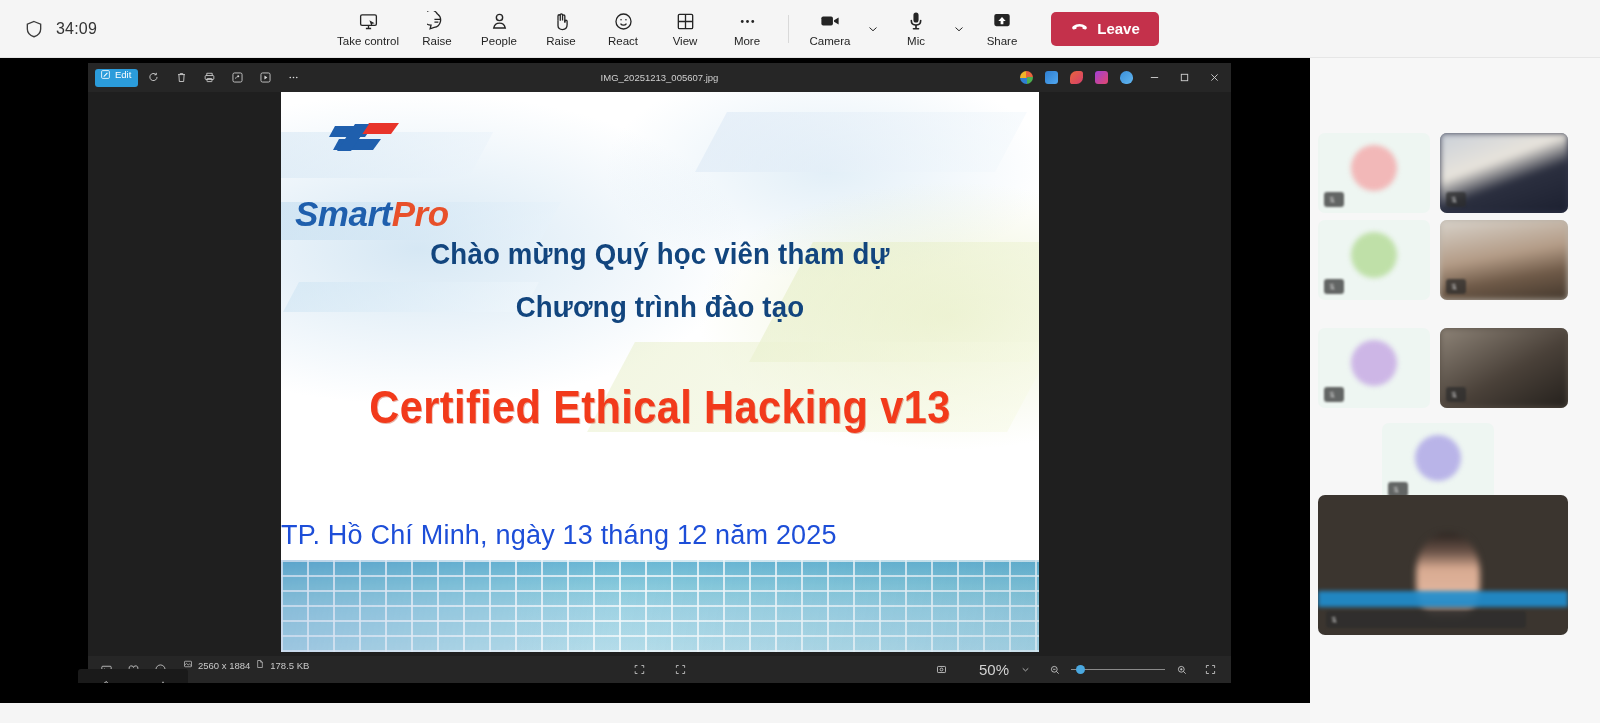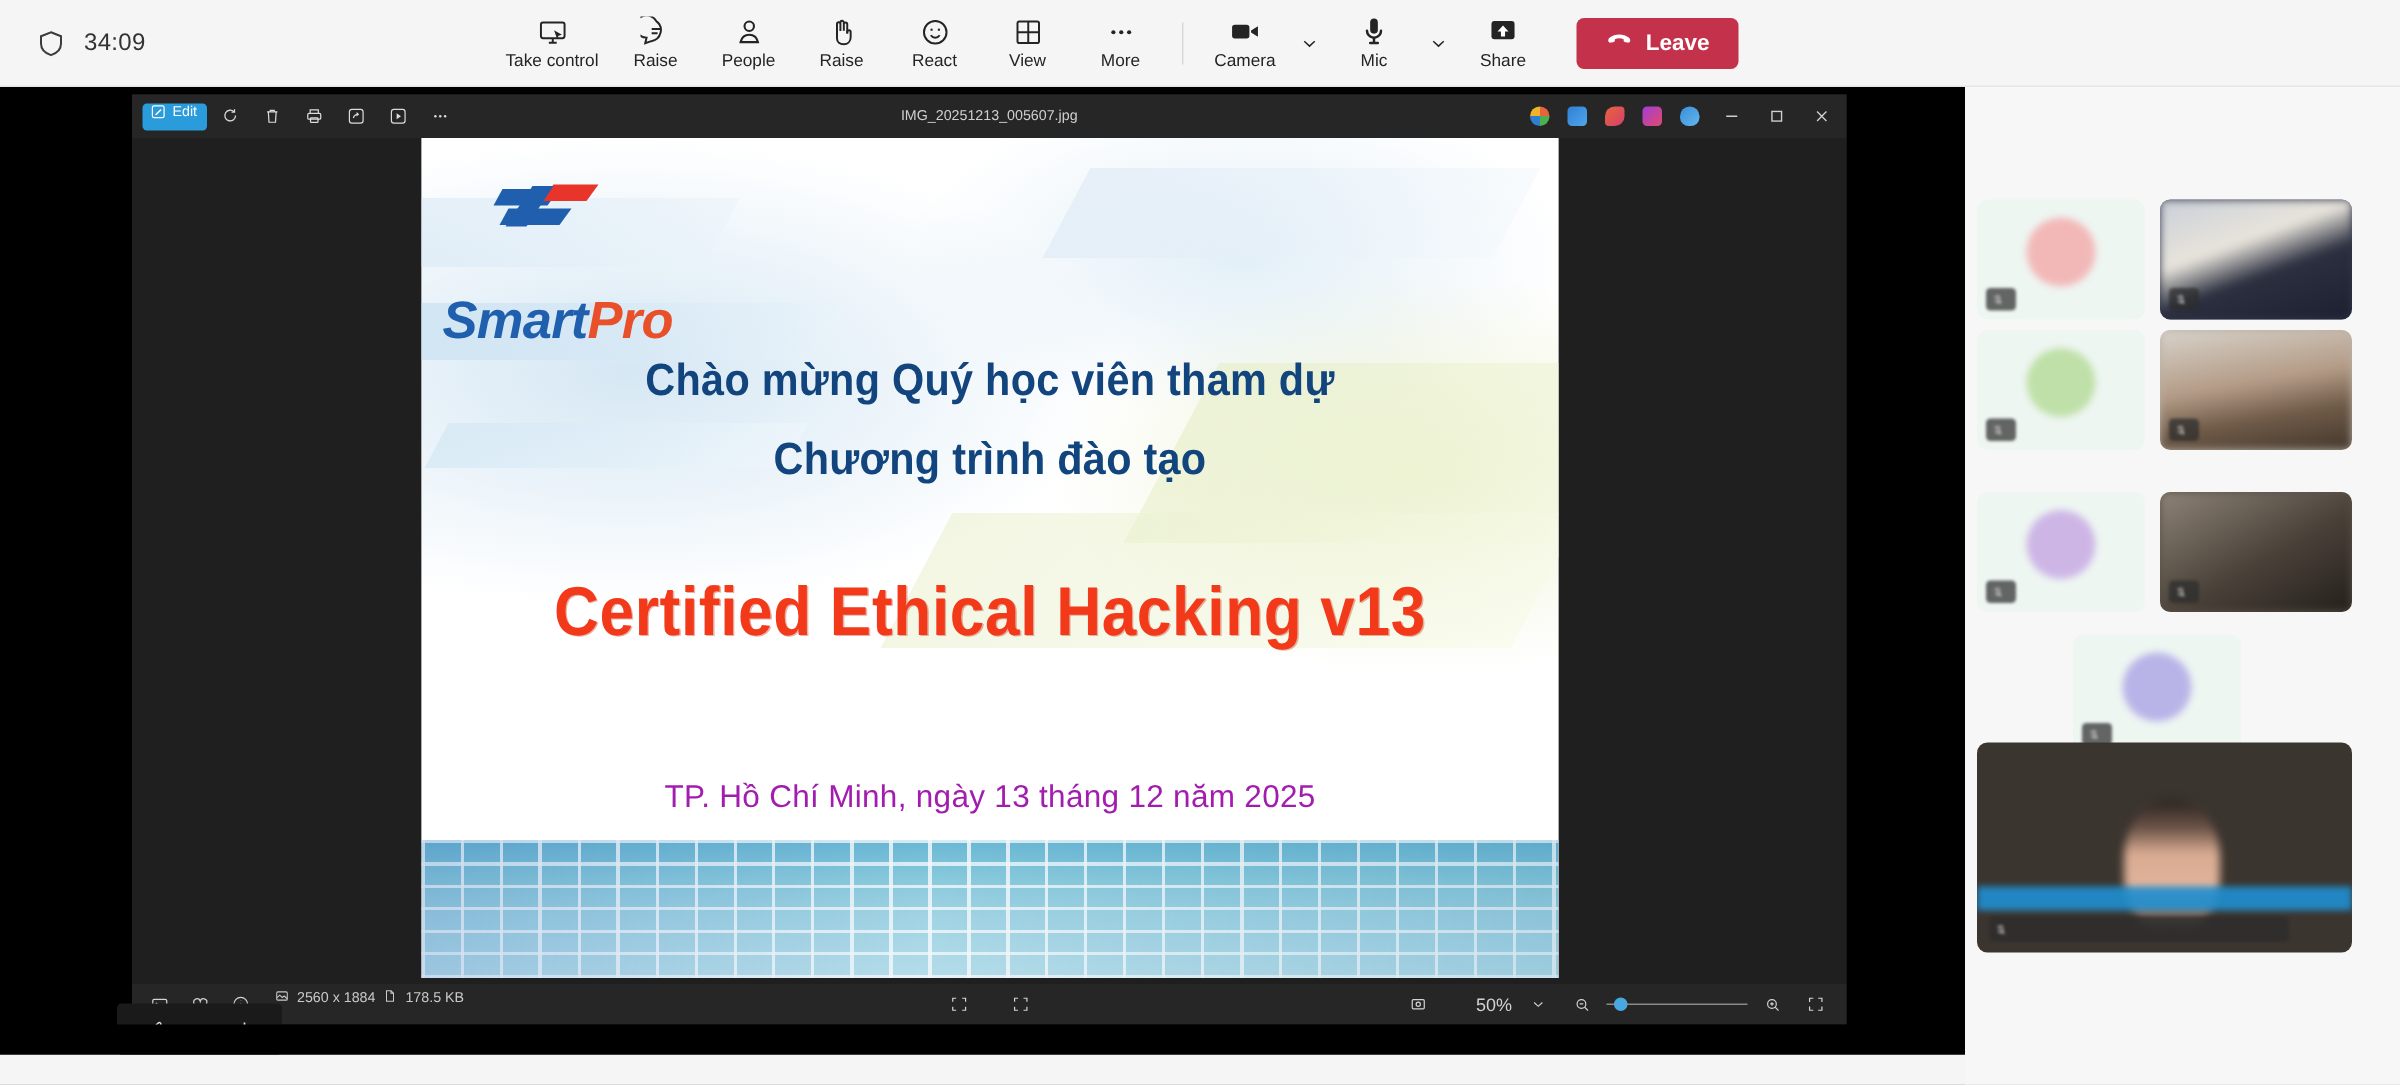--- a/index.html
+++ b/index.html
@@ -161,23 +161,23 @@
     text-align: center;
     color: #f23a1b;
     font-weight: 700;
     font-size: 46px;
     transform: scaleX(.9);
     letter-spacing: .5px;
     text-shadow: 1px 1px 0 rgba(190,40,10,.35);
   }
   .place-date {
     position: absolute; top: 428px; left: 0; right: 0;
-    text-align: center;
-    color: #a21caf;
-    font-size: 21px;
+    text-align: left;
+    color: #1d4ed8;
+    font-size: 27px;
     letter-spacing: .2px;
   }
 
   
   .v-status {
     height: 27px; background: #262626;
     display: flex; align-items: center;
     flex: none; position: relative;
     color: #c9c9c9; font-size: 9.5px;
   }
@@ -192,21 +192,21 @@
   .vs-center {
     position: absolute; left: 0; right: 0;
     display: flex; justify-content: center; align-items: center; gap: 16px;
     pointer-events: none;
   }
   .vs-center .vs-ico { pointer-events: auto; }
   .vs-right {
     margin-left: auto; display: flex; align-items: center; gap: 4px;
     padding-right: 8px;
   }
-  .zoom-pct { font-size: 12px; color: #d2d2d2; min-width: 26px; text-align: center; margin-left: 21px; }
+  .zoom-pct { font-size: 15px; color: #d2d2d2; min-width: 26px; text-align: center; margin-left: 21px; }
   .slider {
     width: 94px; height: 12px; position: relative; cursor: pointer;
     display: flex; align-items: center;
   }
   .slider-track { width: 100%; height: 1.5px; background: #8a8a8a; }
   .slider-thumb {
     position: absolute; left: 5px; top: 50%;
     width: 9px; height: 9px; margin-top: -4.5px;
     border-radius: 50%; background: #4aa8e0;
   }

